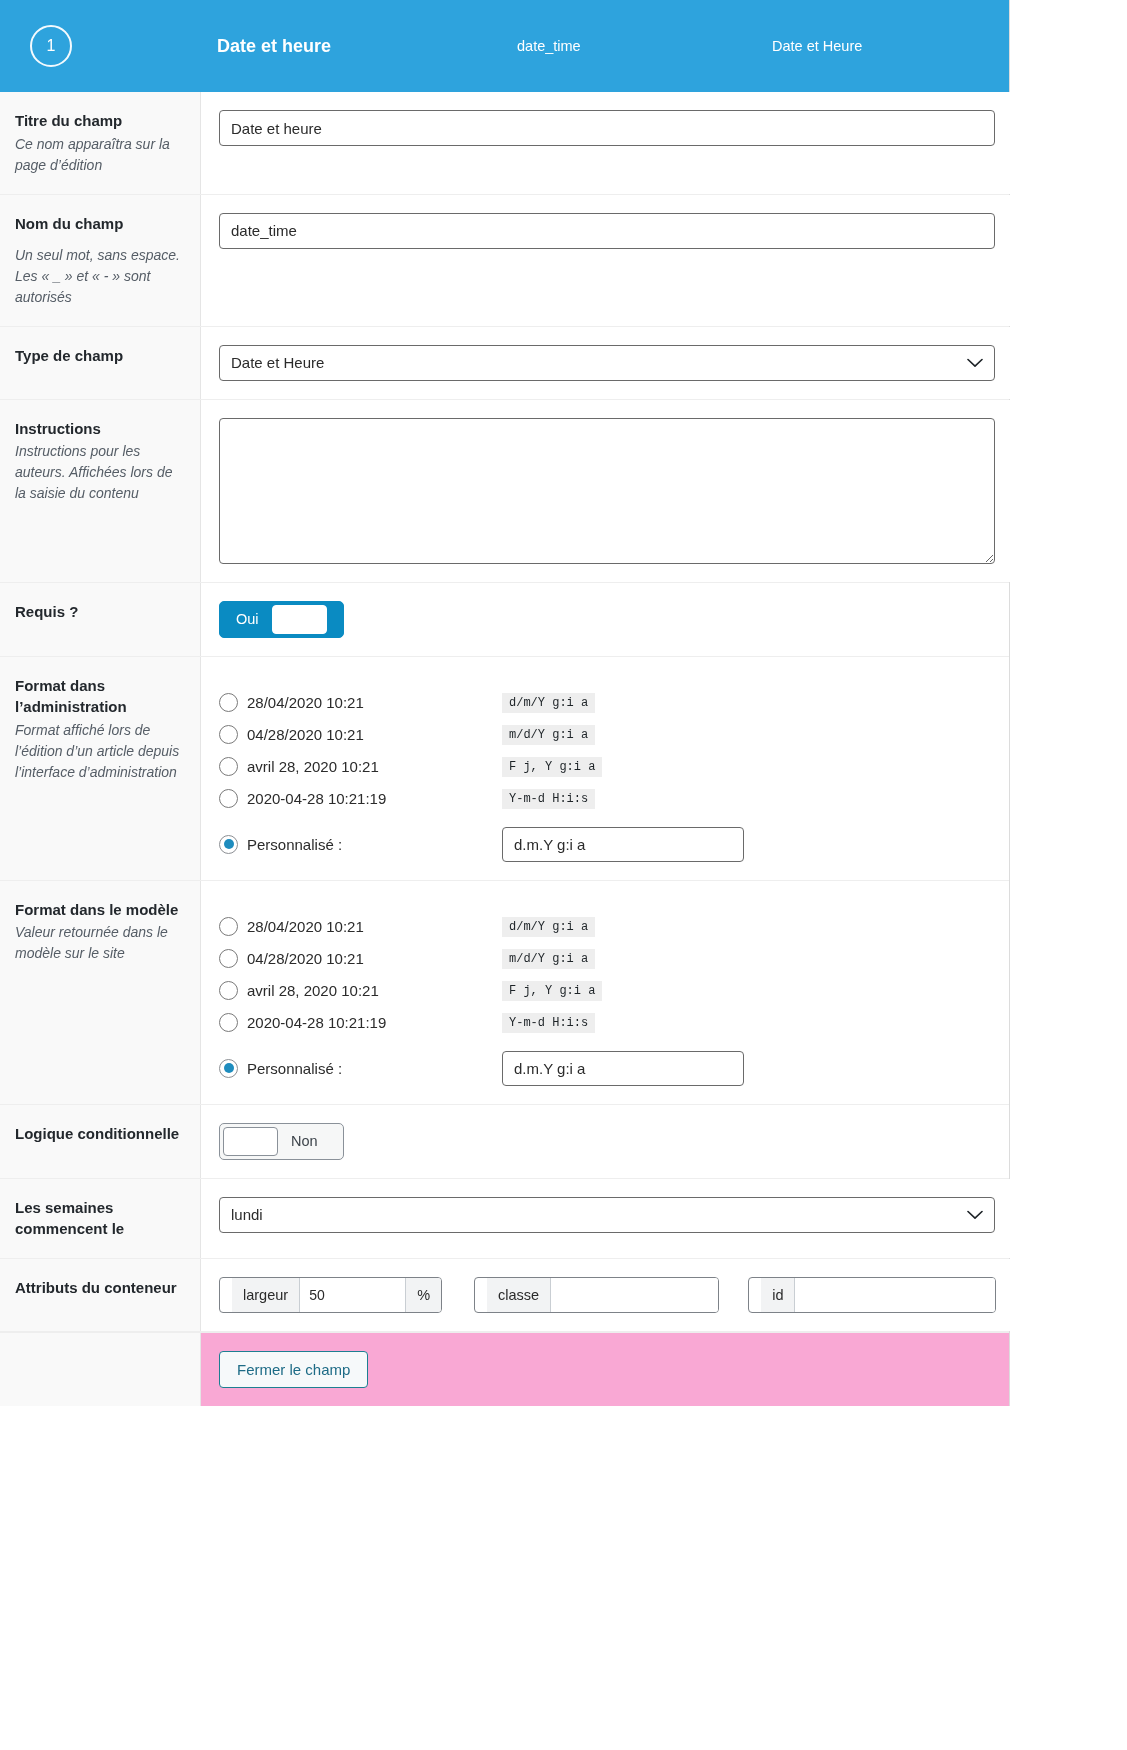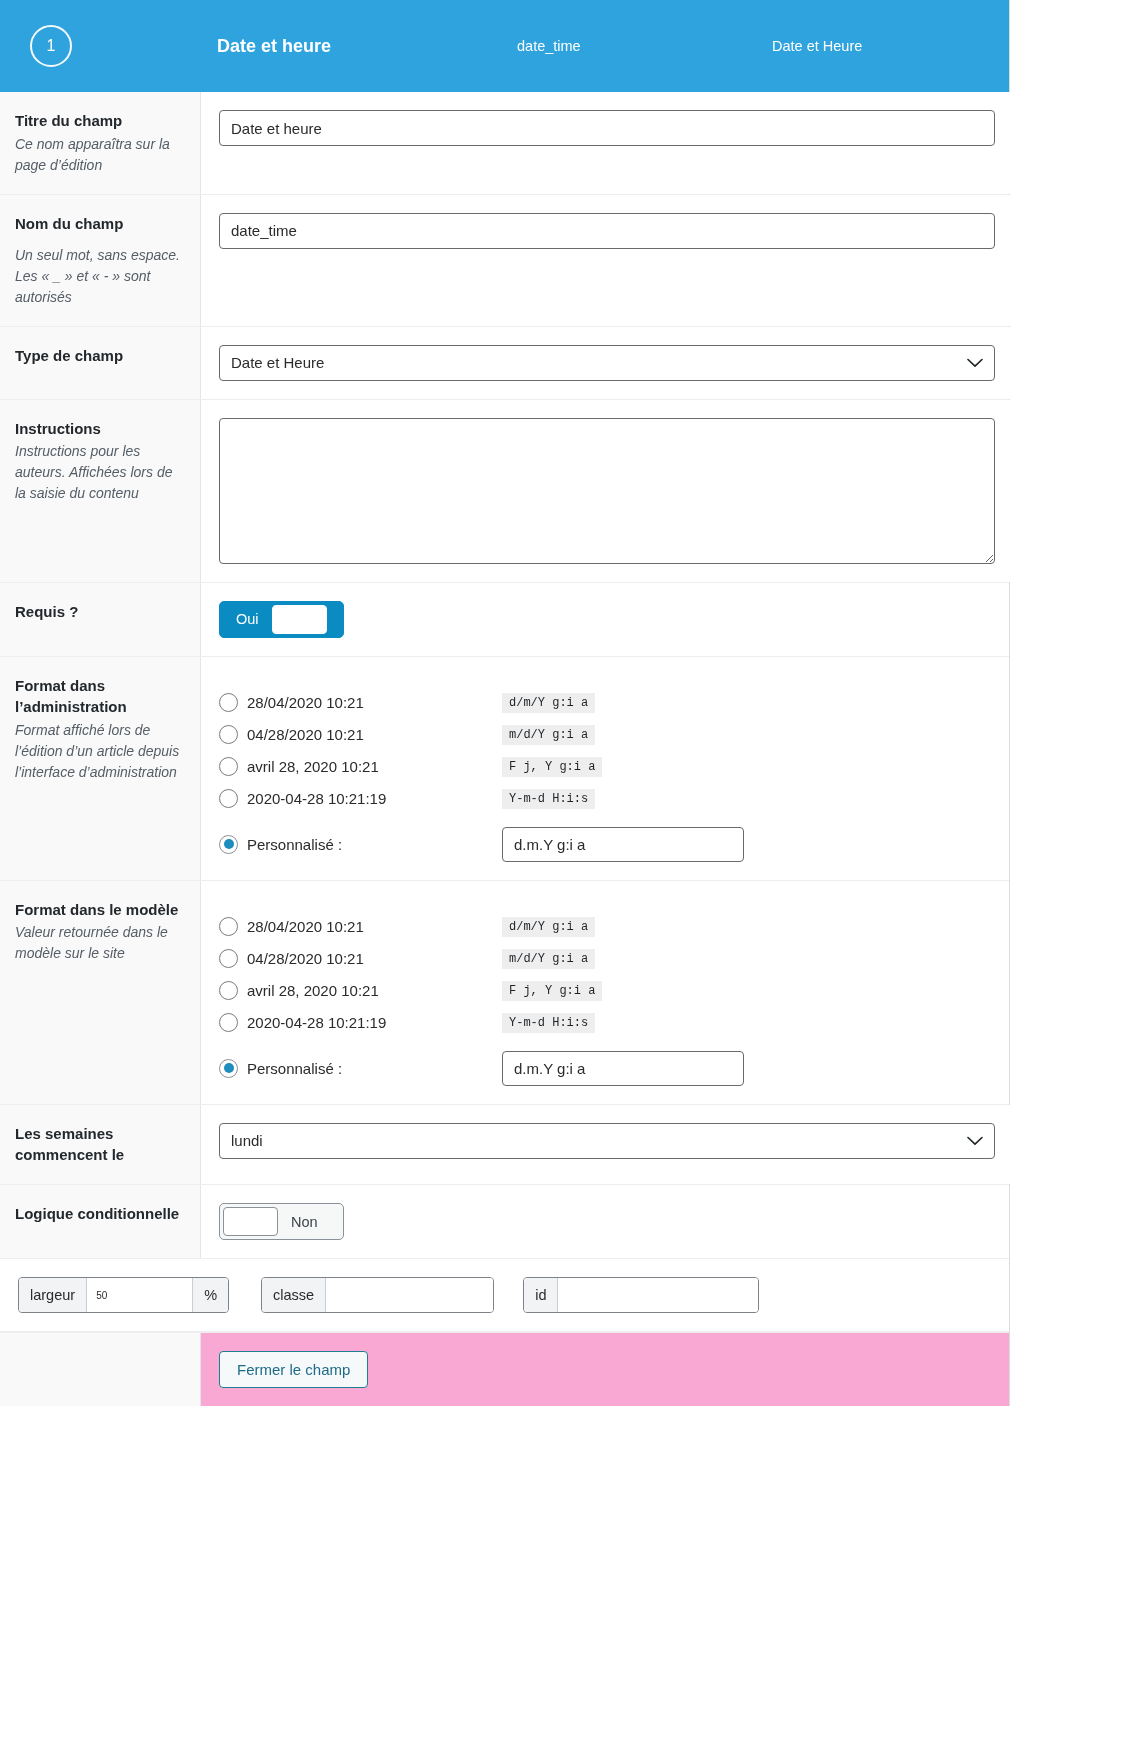--- a/index.html
+++ b/index.html
@@ -232,39 +232,40 @@
   
   .attr-wrap { display: flex; align-items: center; gap: 0; }
   .input-group {
     display: flex;
     align-items: stretch;
     height: 36px;
     border: 1px solid #7d8288;
     border-radius: 4px;
     overflow: hidden;
     background: #ffffff;
+    padding-left: 12px;
   }
   .ig-addon {
     background: #f2f3f4;
     color: #2b2b2b;
     font-size: 14.5px;
     display: flex;
     align-items: center;
     padding: 0 11px;
     border-right: 1px solid #c9ced3;
     white-space: nowrap;
   }
   .ig-addon.right {
     border-right: none;
     border-left: 1px solid #c9ced3;
   }
   .ig-input {
     border: none;
     outline: none;
-    font-size: 10px;
+    font-size: 14px;
     color: #2b2b2b;
     padding: 0 9px;
     font-family: "Liberation Sans", sans-serif;
     background: #ffffff;
   }
   .g-width .ig-input { width: 105px; }
   .g-class { margin-left: 32px; }
   .g-class .ig-input { width: 167px; }
   .g-id { margin-left: 29px; }
   .g-id .ig-input { width: 200px; }
@@ -466,49 +467,52 @@
             </span>
             <input class="custom-input" type="text" value="d.m.Y g:i a" style="">
           </div>
 
         </div>
       </div>
     </div>
 
     <div class="row">
       <div class="cell-label">
+        <div class="lbl-title">Logique conditionnelle</div>
+      </div>
+      <div class="cell-field">
+        <div class="toggle off">
+          <span class="knob"></span>
+          <span class="tog-text">Non</span>
+        </div>
+      </div>
+    </div>
+
+    <div class="row">
+      <div class="cell-label">
         <div class="lbl-title">Les semaines commencent le</div>
       </div>
       <div class="cell-field">
         <div class="select-wrap">
           <select>
             <option>lundi</option>
           </select>
           <span class="chev">
             <svg width="16" height="10" viewBox="0 0 16 10">
                 <path d="M1 1.5 L8 8.2 L15 1.5" fill="none" stroke="#1d2327" stroke-width="1.6" stroke-linecap="round" stroke-linejoin="round"></path>
               </svg>
           </span>
         </div>
       </div>
     </div>
 
     <div class="row">
       <div class="cell-label">
-        <div class="lbl-title">Logique conditionnelle</div>
-      </div>
-      <div class="cell-field">
-        <div class="toggle off">
-          <span class="knob"></span>
-          <span class="tog-text">Non</span>
-        </div>
-      </div>
-    </div>
-
-    <div class="row">
+        <div class="lbl-title">Attributs du conteneur</div>
+      </div>
       <div class="cell-field">
         <div class="attr-wrap">
           <div class="input-group g-width">
             <span class="ig-addon">largeur</span>
             <input class="ig-input" type="text" value="50" style="">
             <span class="ig-addon right">%</span>
           </div>
           <div class="input-group g-class">
             <span class="ig-addon">classe</span>
             <input class="ig-input" type="text" value="" style="">

